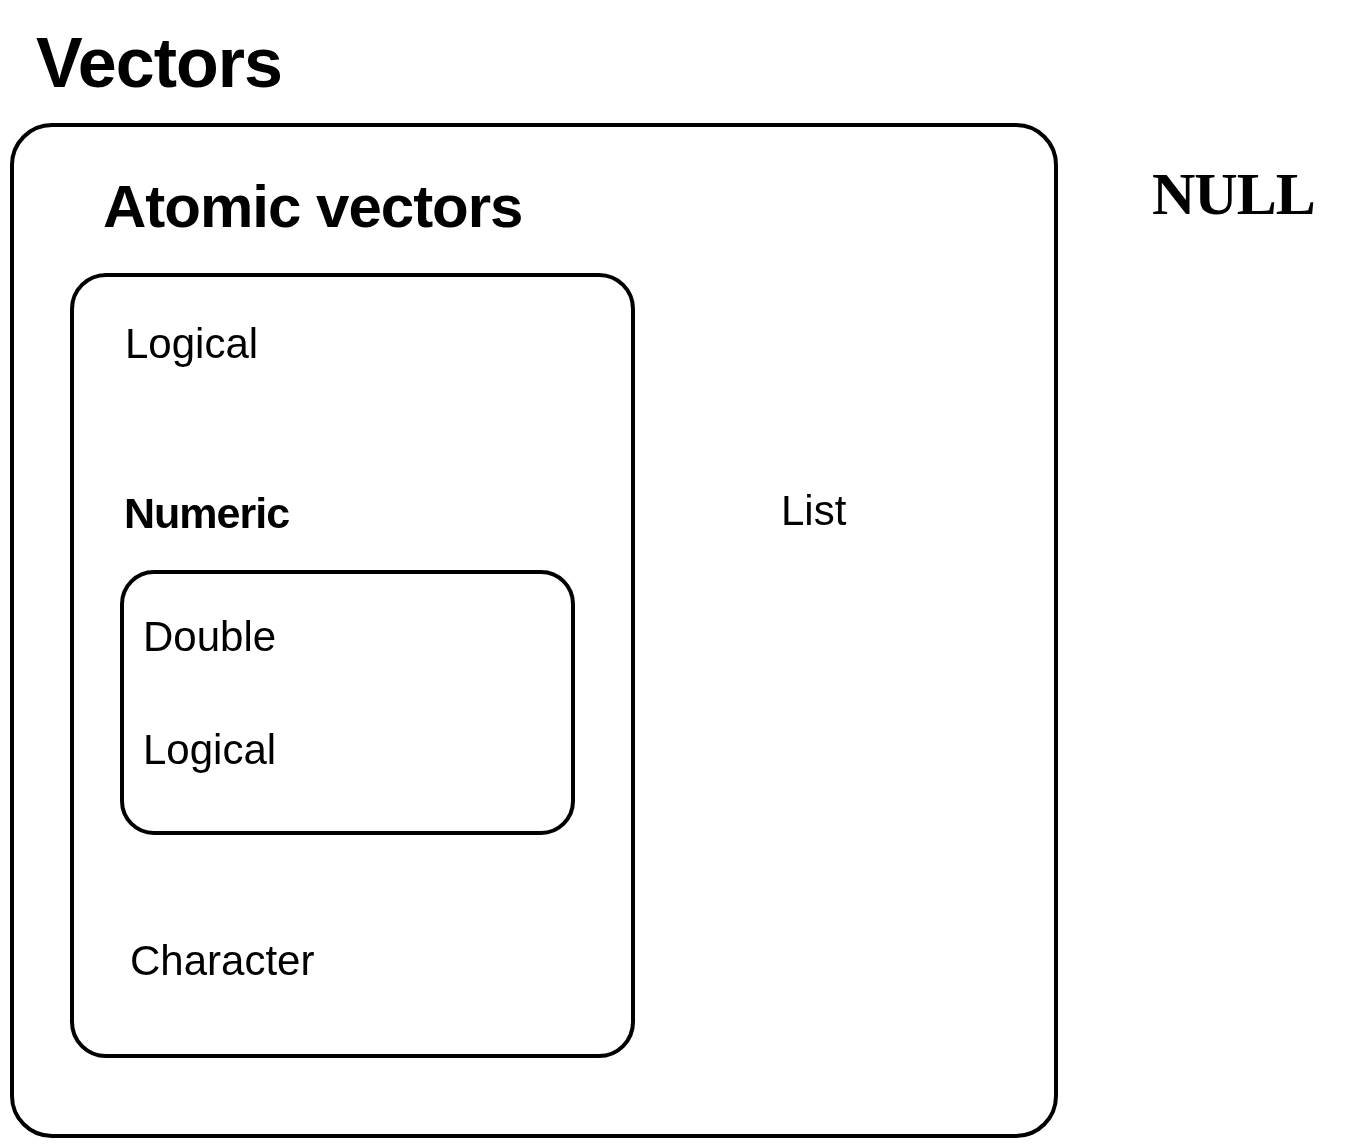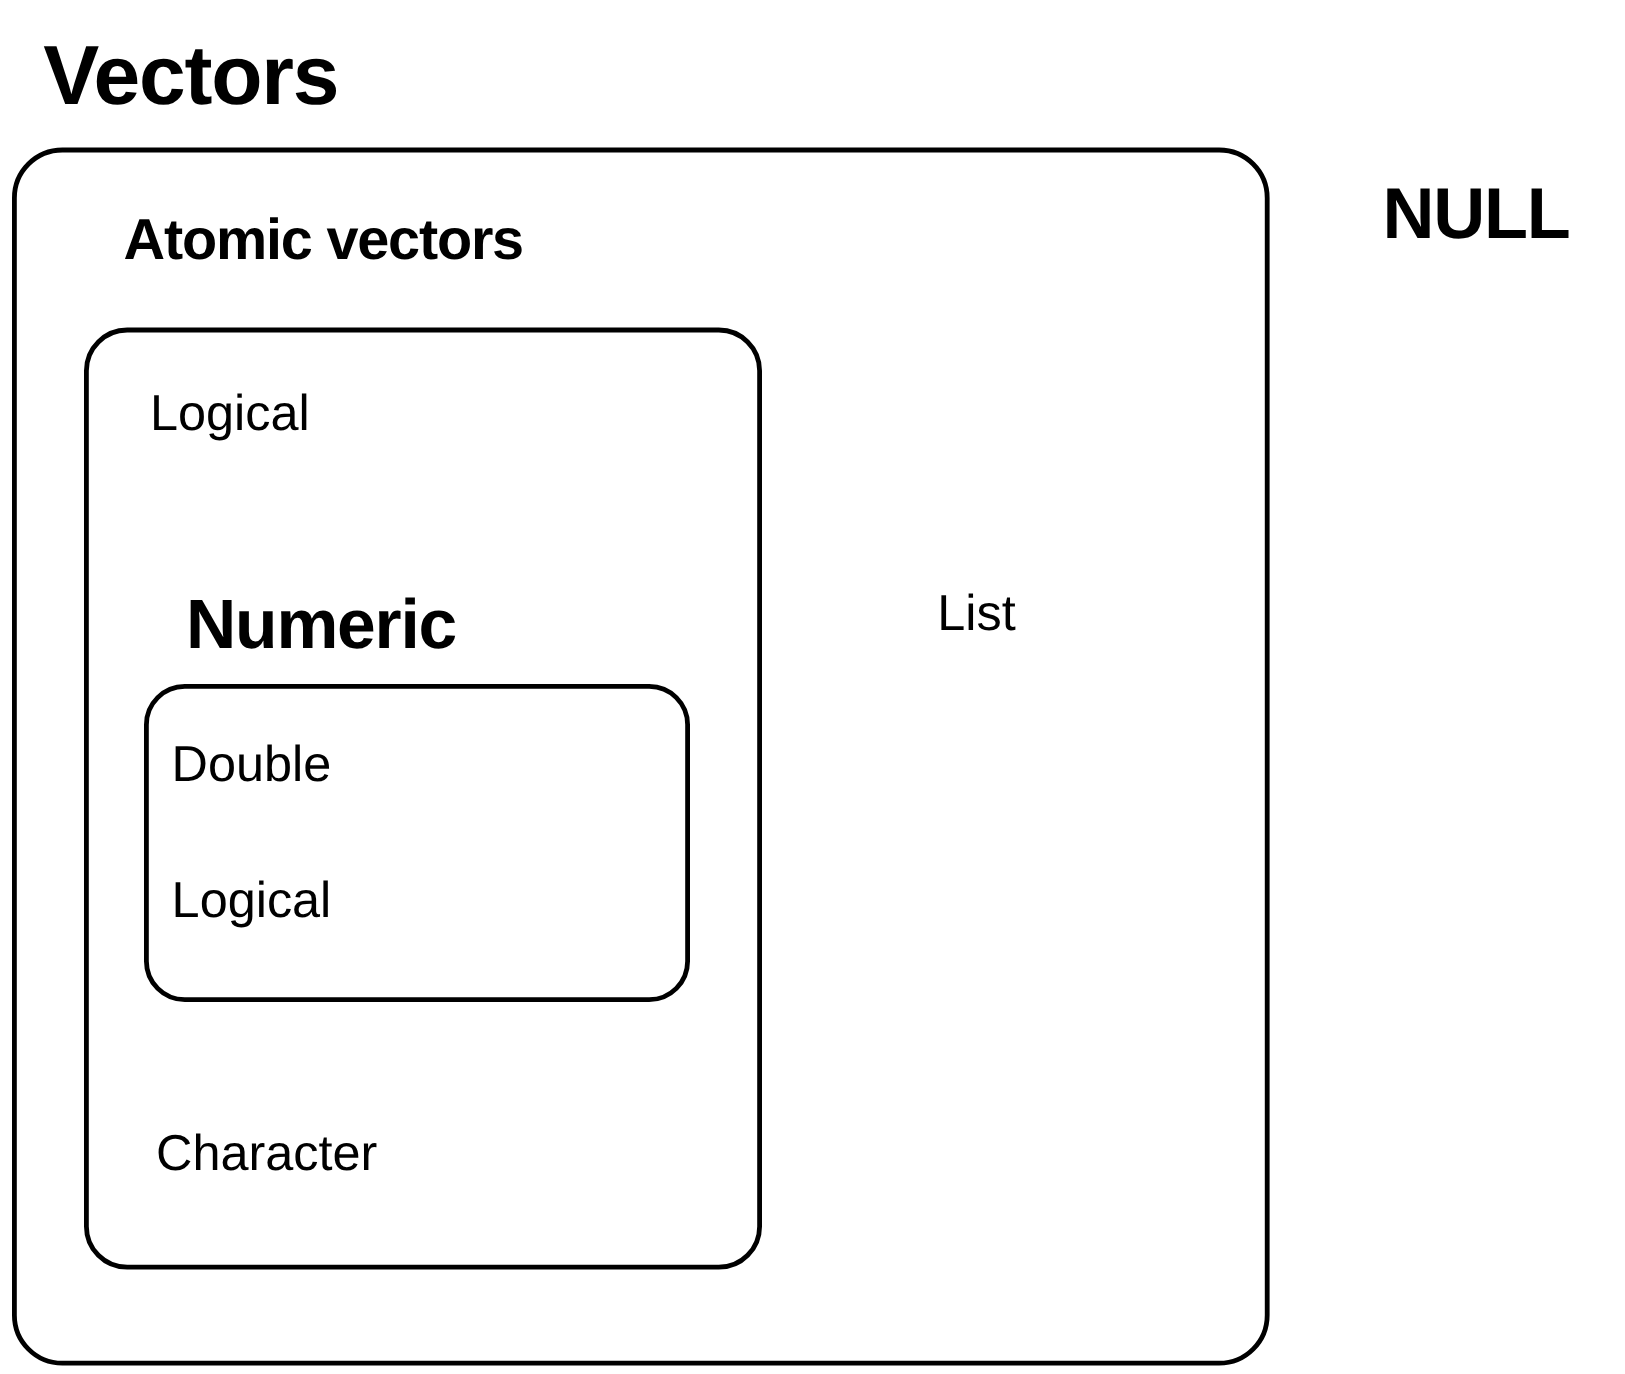--- a/index.html
+++ b/index.html
@@ -25,28 +25,28 @@
     font-weight: 700;
     letter-spacing: -1px;
   }
   .box {
     position: absolute;
     border: 4px solid #000000;
     background: transparent;
     box-sizing: border-box;
   }
   #vectors-title    { left: 36px;  top: 28px;  font-size: 70px; }
-  #null-label       { left: 1152px; top: 148px; font-size: 60px; }
+  #null-label       { left: 1152px; top: 164px; font-size: 60px; font-family: Liberation Serif, serif; }
 
   #outer-box        { left: 10px;  top: 123px; width: 1048px; height: 1015px; border-radius: 42px; }
-  #atomic-title     { left: 103px; top: 177px; font-size: 48px; }
+  #atomic-title     { left: 103px; top: 177px; font-size: 60px; }
   #atomic-box       { left: 70px;  top: 273px; width: 565px;  height: 785px;  border-radius: 36px; }
 
   #logical-label    { left: 125px; top: 323px; }
-  #numeric-title    { left: 155px; top: 492px; font-size: 58px; }
+  #numeric-title    { left: 124px; top: 492px; font-size: 43px; }
   #numeric-box      { left: 120px; top: 570px; width: 455px;  height: 265px;  border-radius: 34px; }
   #integer-label    { left: 143px; top: 616px; }
   #double-label     { left: 143px; top: 729px; }
   #character-label  { left: 130px; top: 940px; }
 
   #list-label       { left: 781px; top: 490px; }
 </style>
 </head>
 <body>
 

